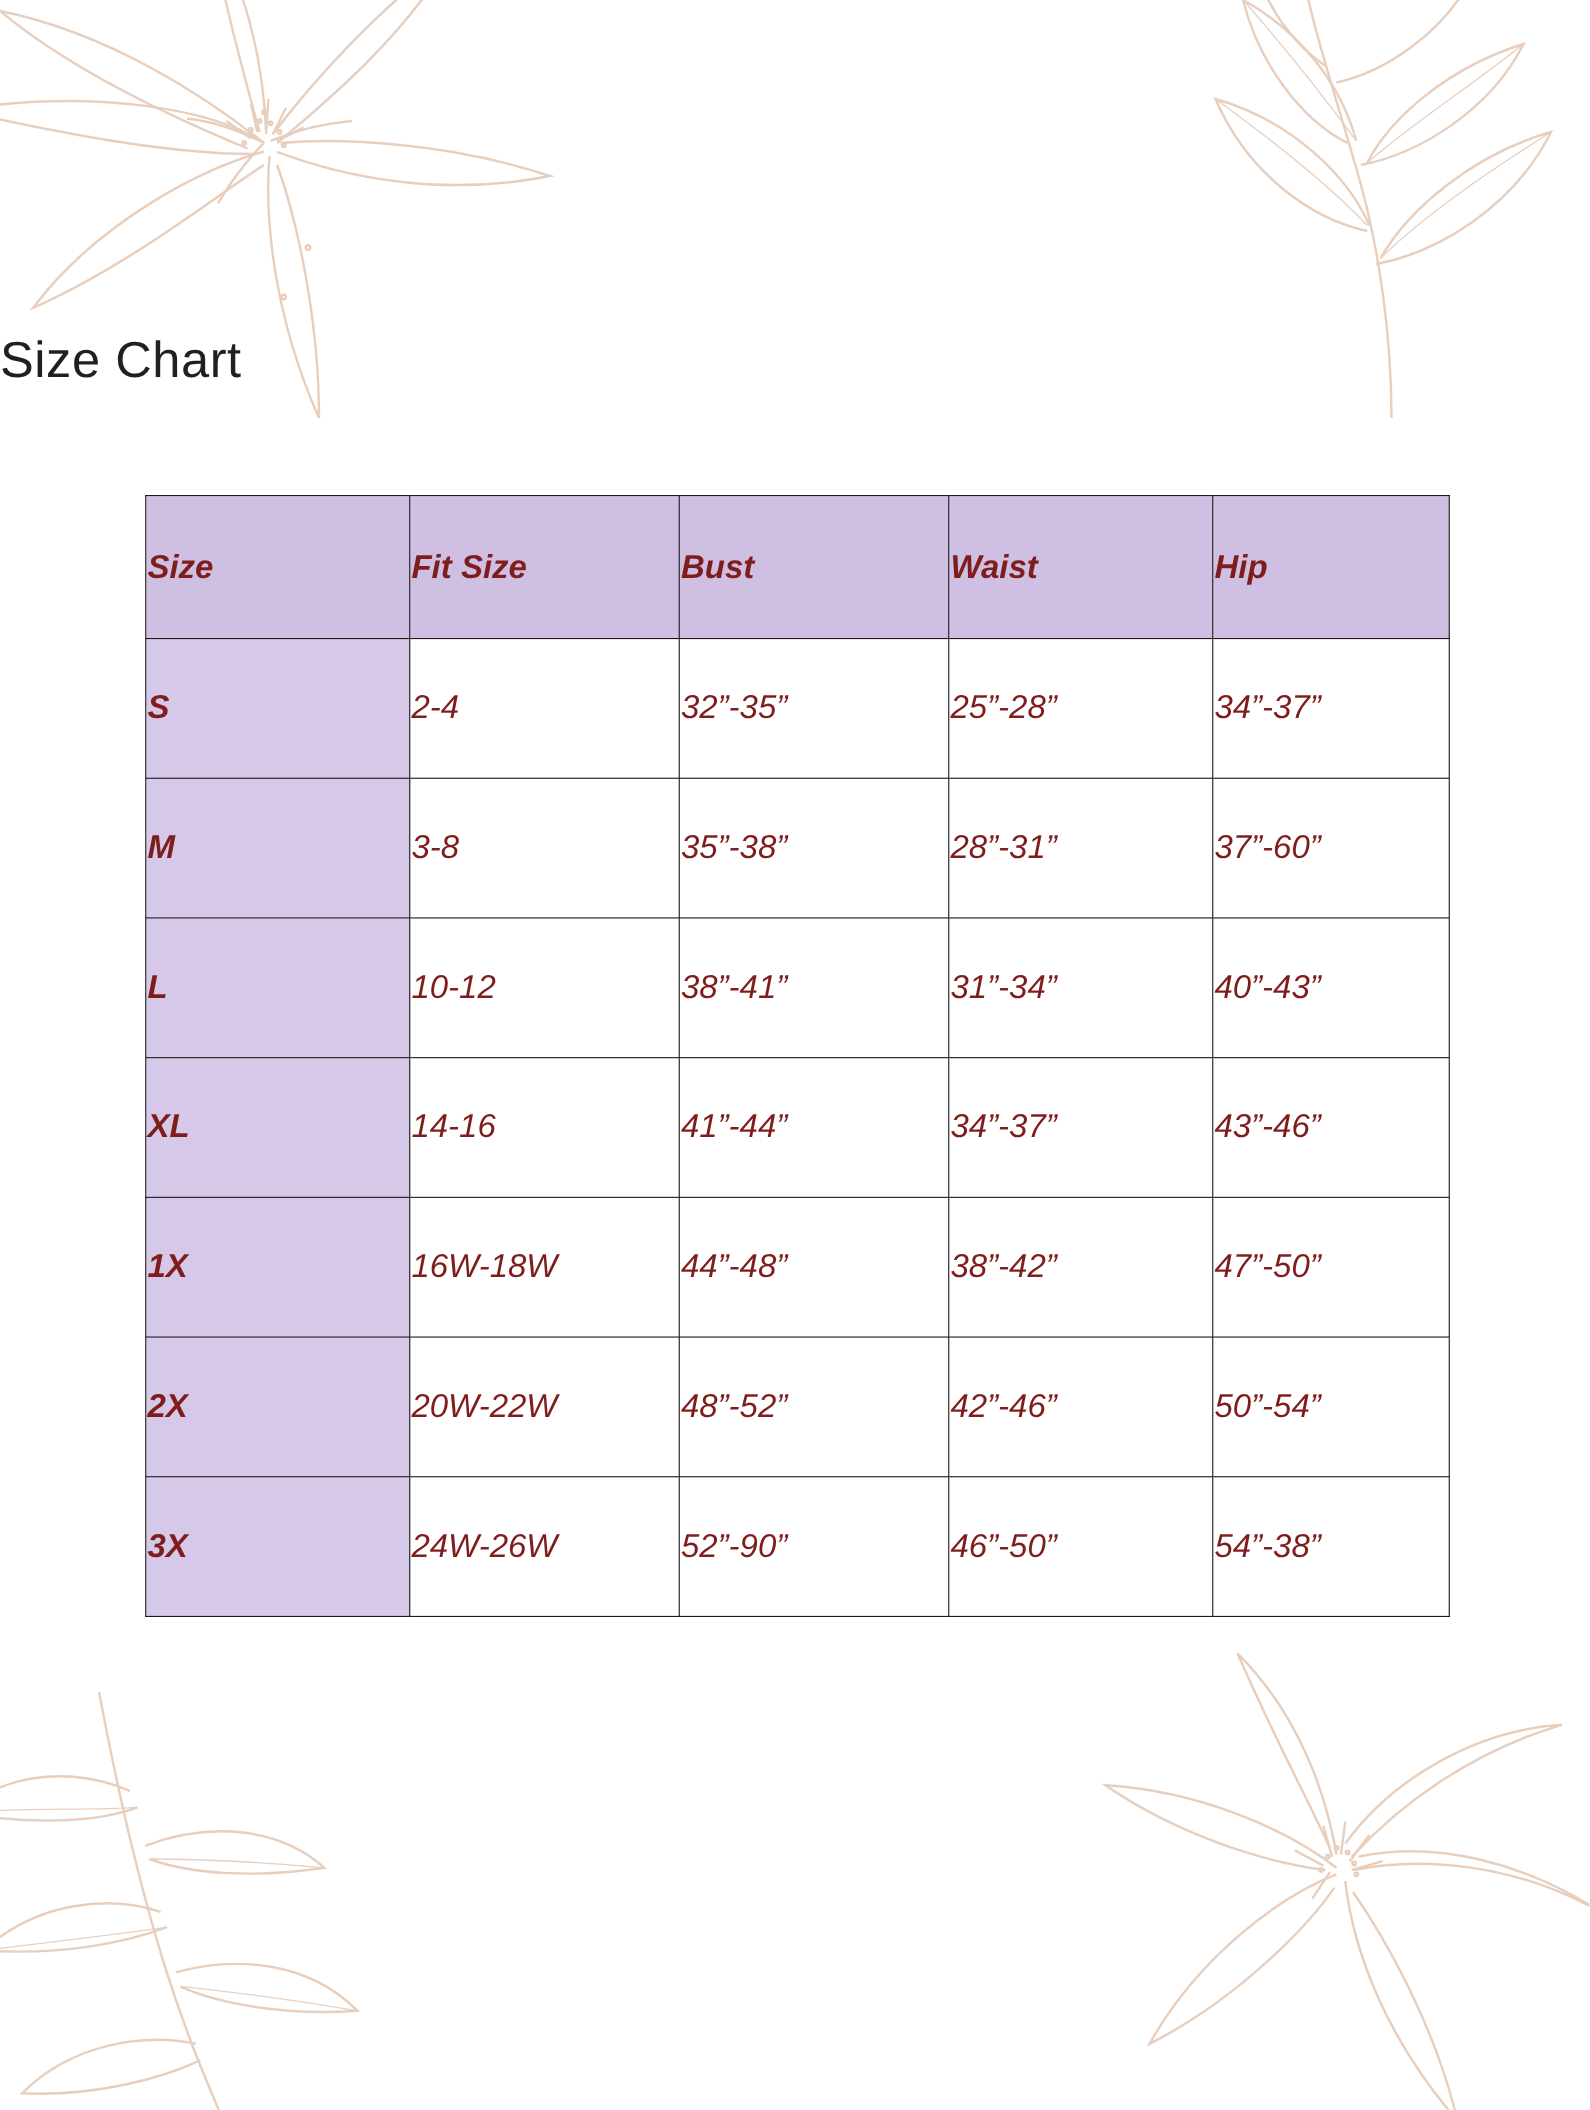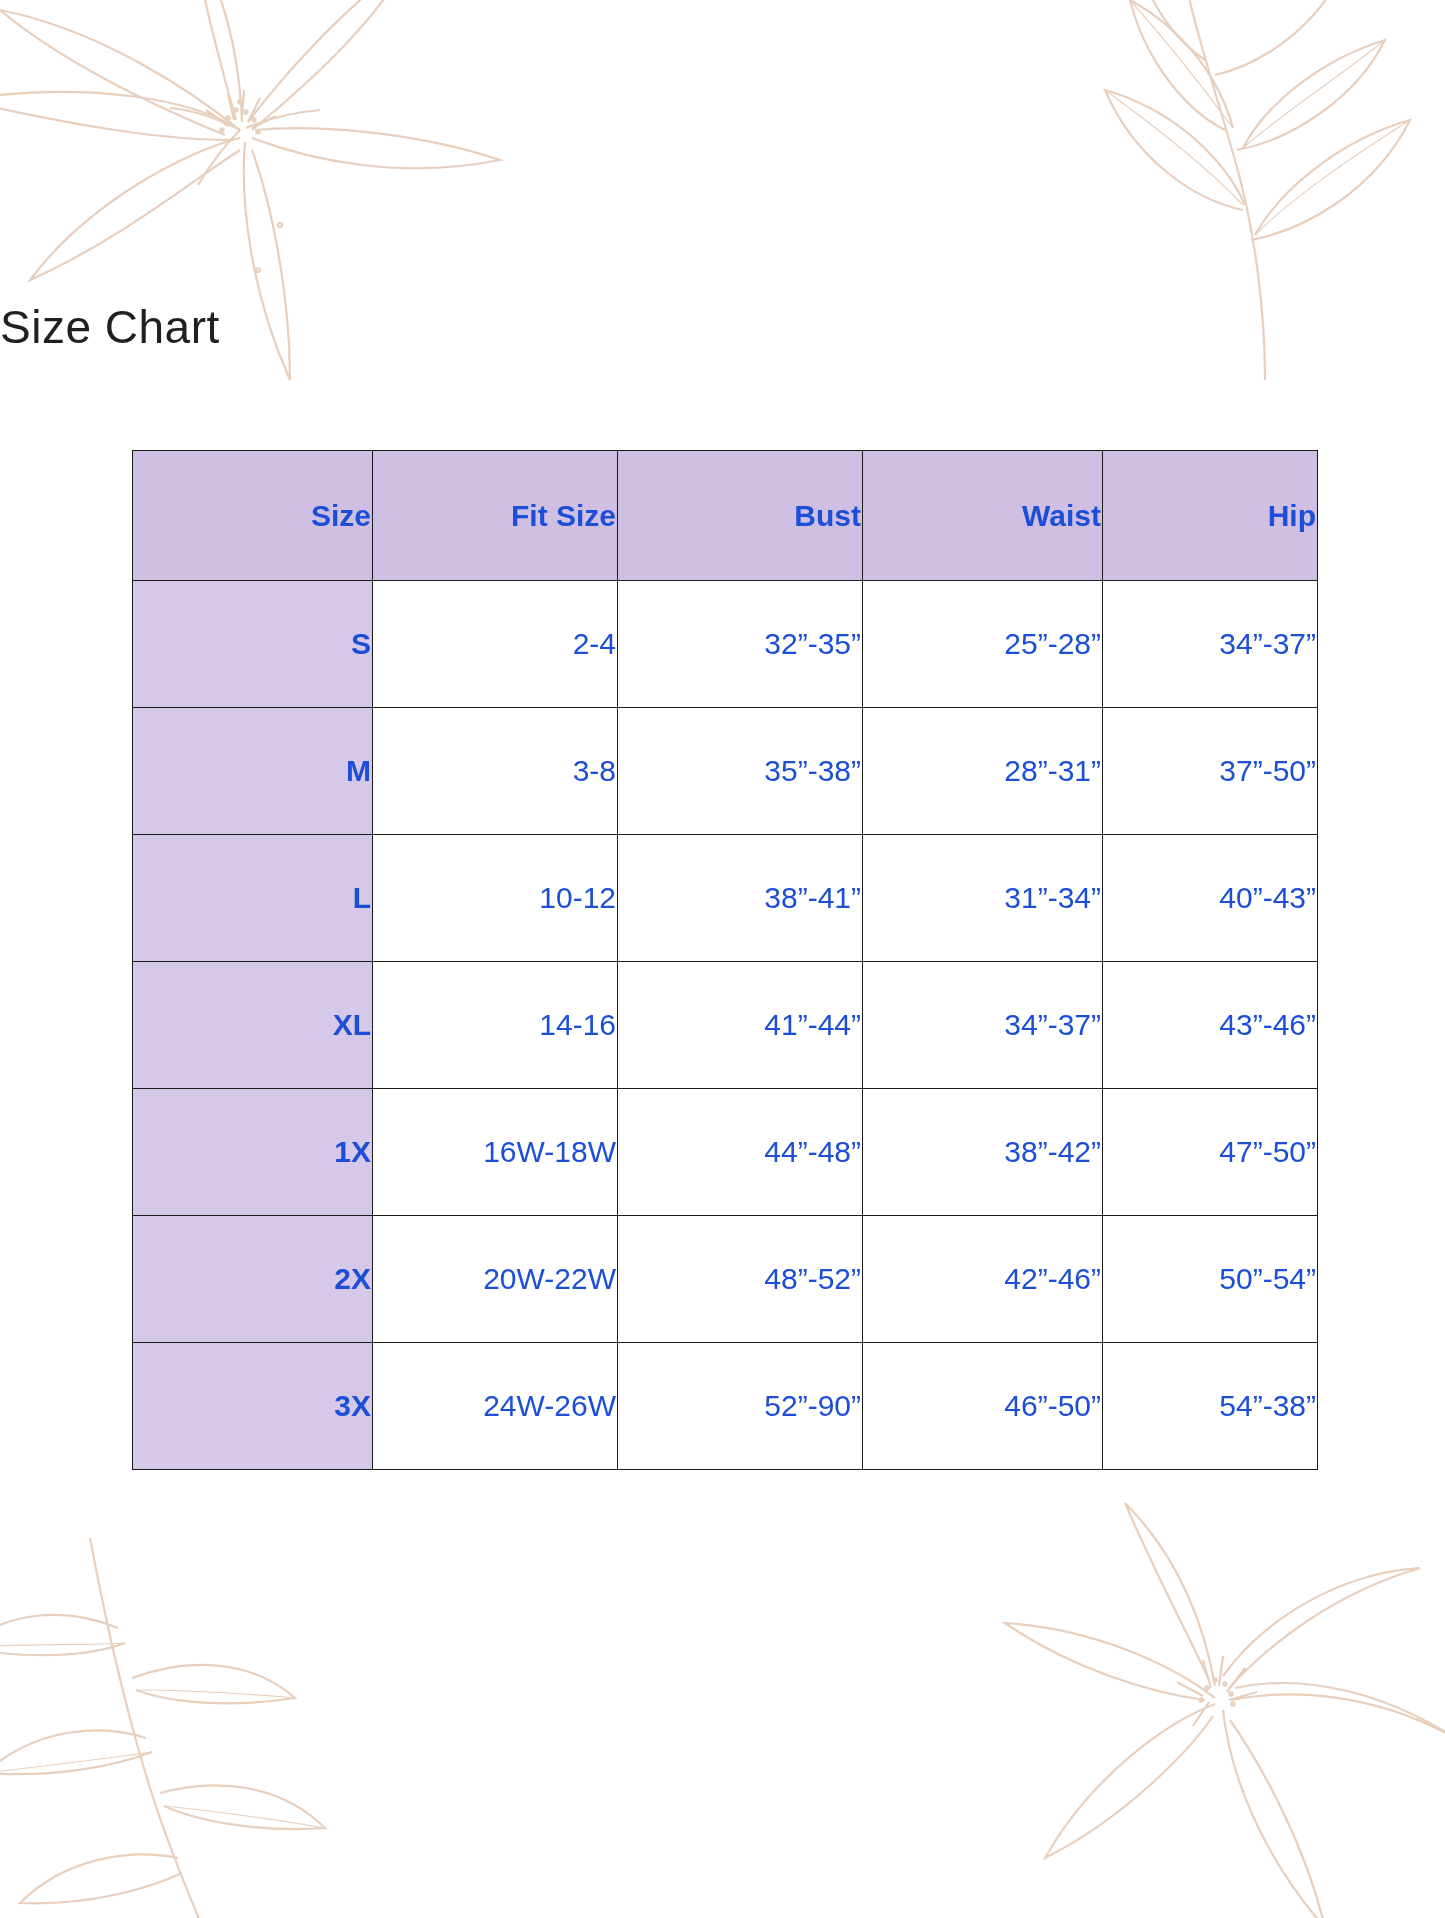--- a/index.html
+++ b/index.html
@@ -53,23 +53,24 @@
     width: 1185px;
   }
   table.size-chart {
     border-collapse: collapse;
     width: 1185px;
     table-layout: fixed;
   }
   table.size-chart th,
   table.size-chart td {
     border: 1.5px solid #1a1a1a;
-    text-align: right;
+    text-align: left;
     vertical-align: middle;
-    color: #1d4ed8;
+    color: #7f1d1d;
+    font-style: italic;
   }
   table.size-chart thead th {
     background: #cfc0e3;
     height: 127px;
     font-size: 30px;
     font-weight: 700;
   }
   table.size-chart tbody td {
     height: 124px;
     font-size: 30px;
@@ -200,21 +201,21 @@
           <td>2-4</td>
           <td>32”-35”</td>
           <td>25”-28”</td>
           <td>34”-37”</td>
         </tr>
         <tr>
           <td class="size-cell">M</td>
           <td>3-8</td>
           <td>35”-38”</td>
           <td>28”-31”</td>
-          <td>37”-50”</td>
+          <td>37”-60”</td>
         </tr>
         <tr>
           <td class="size-cell">L</td>
           <td>10-12</td>
           <td>38”-41”</td>
           <td>31”-34”</td>
           <td>40”-43”</td>
         </tr>
         <tr>
           <td class="size-cell">XL</td>

